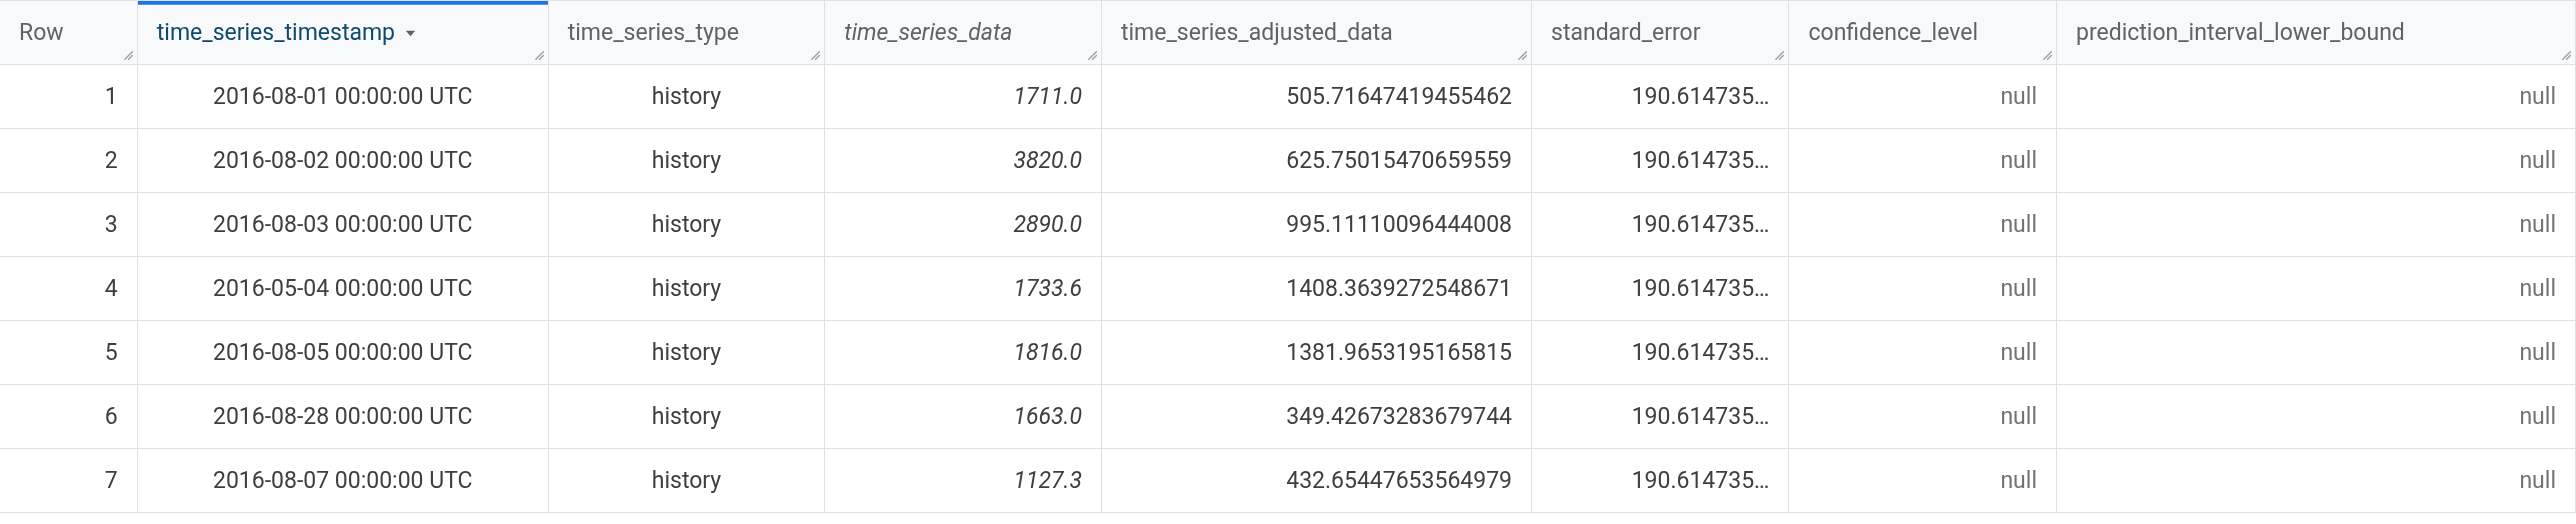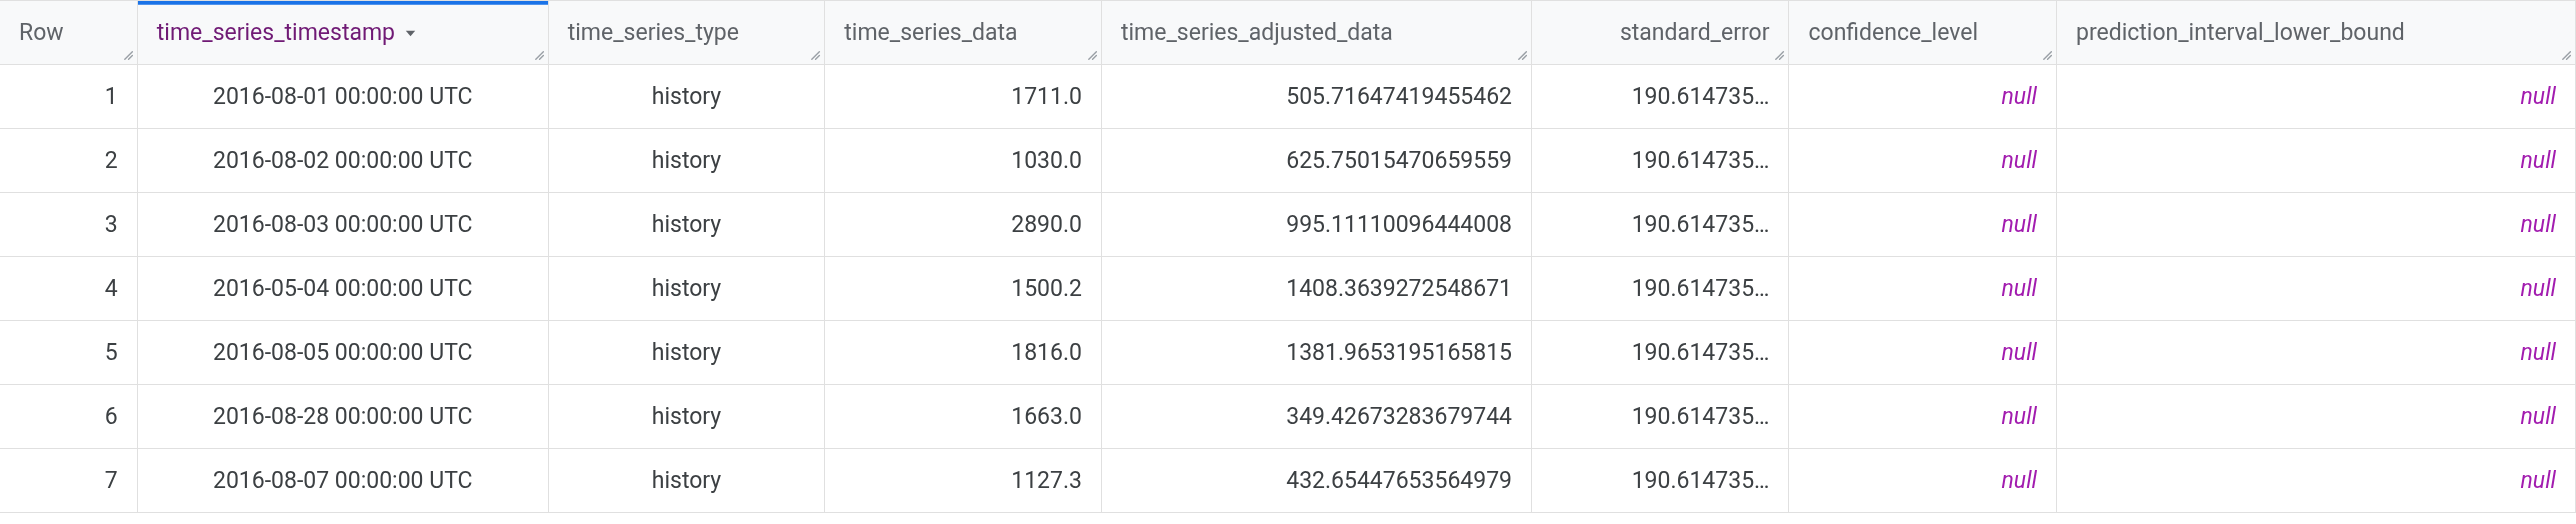--- a/index.html
+++ b/index.html
@@ -33,21 +33,21 @@
   }
   .th {
     background: #f8f9fa;
     font-weight: 400;
     color: #5f6368;
     border-top: 0.9px solid #e0e0e0;
     text-align: left;
   }
   .th.active {
     box-shadow: inset 0 3.8px 0 0 #1a73e8;
-    color: #701a75;
+    color: #0c4a6e;
   }
   .th .label { display: inline-block; }
   .th .sort-icon {
     display: inline-block;
     margin-left: 7.6px;
     vertical-align: middle;
   }
   .th .sort-icon svg { display: block; }
   .resize-handle {
     position: absolute;
@@ -56,30 +56,29 @@
     width: 13.2px;
     height: 13.2px;
     pointer-events: auto;
     cursor: col-resize;
   }
   .resize-handle svg { display: block; }
   .td { color: #3c4043; }
   .right { text-align: right; }
   .left { text-align: center; }
   .null {
-    color: #a21caf;
-    font-style: italic;
+    color: #737373;
   }
   
   .c0 { width: 136px; }
   .c1 { width: 407px; }
   .c2 { width: 274px; }
-  .c3 { width: 274px; }
+  .c3 { width: 274px; font-style: italic; }
   .c4 { width: 426px; }
-  .c5 { width: 255px; text-align: right; }
+  .c5 { width: 255px; }
   .c6 { width: 265px; }
   .c7 { width: 514px; }
 </style>
 </head>
 <body>
 
 <div class="table">
   <div class="thead">
     <div class="tr" id="header-row">
         <div class="th c0"><span class="label">Row</span><span class="resize-handle">
@@ -134,41 +133,41 @@
         <div class="td c3 right">1711.0</div>
         <div class="td c4 right">505.71647419455462</div>
         <div class="td c5 right">190.614735…</div>
         <div class="td c6 right"><span class="null">null</span></div>
         <div class="td c7 right"><span class="null">null</span></div>
       </div>
       <div class="tr">
         <div class="td c0 right">2</div>
         <div class="td c1 left">2016-08-02 00:00:00 UTC</div>
         <div class="td c2 left">history</div>
-        <div class="td c3 right">1030.0</div>
+        <div class="td c3 right">3820.0</div>
         <div class="td c4 right">625.75015470659559</div>
         <div class="td c5 right">190.614735…</div>
         <div class="td c6 right"><span class="null">null</span></div>
         <div class="td c7 right"><span class="null">null</span></div>
       </div>
       <div class="tr">
         <div class="td c0 right">3</div>
         <div class="td c1 left">2016-08-03 00:00:00 UTC</div>
         <div class="td c2 left">history</div>
         <div class="td c3 right">2890.0</div>
         <div class="td c4 right">995.11110096444008</div>
         <div class="td c5 right">190.614735…</div>
         <div class="td c6 right"><span class="null">null</span></div>
         <div class="td c7 right"><span class="null">null</span></div>
       </div>
       <div class="tr">
         <div class="td c0 right">4</div>
         <div class="td c1 left">2016-05-04 00:00:00 UTC</div>
         <div class="td c2 left">history</div>
-        <div class="td c3 right">1500.2</div>
+        <div class="td c3 right">1733.6</div>
         <div class="td c4 right">1408.3639272548671</div>
         <div class="td c5 right">190.614735…</div>
         <div class="td c6 right"><span class="null">null</span></div>
         <div class="td c7 right"><span class="null">null</span></div>
       </div>
       <div class="tr">
         <div class="td c0 right">5</div>
         <div class="td c1 left">2016-08-05 00:00:00 UTC</div>
         <div class="td c2 left">history</div>
         <div class="td c3 right">1816.0</div>

